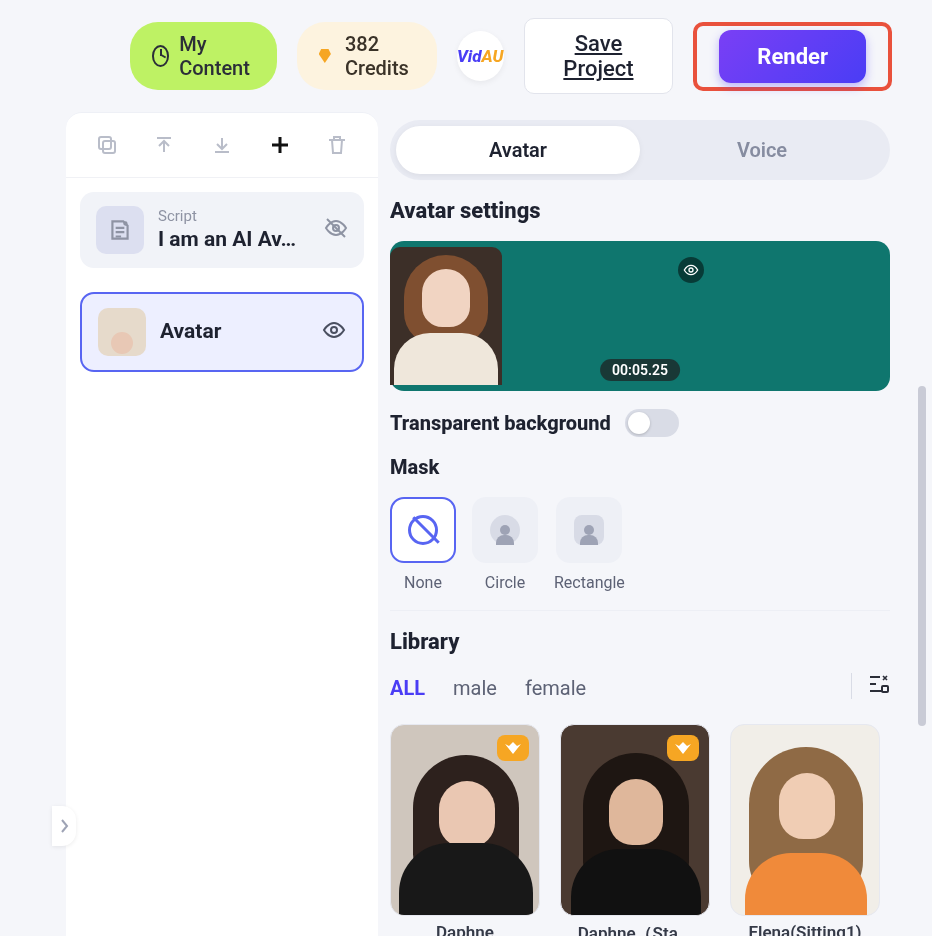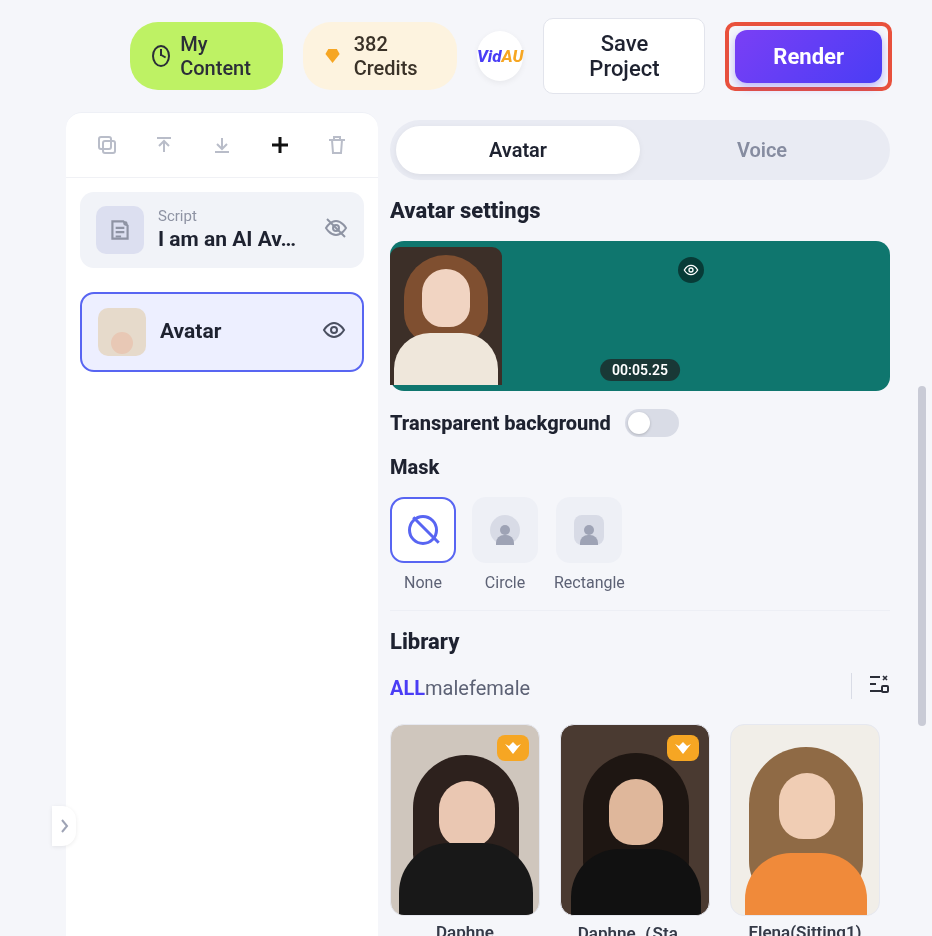--- a/index.html
+++ b/index.html
@@ -13,23 +13,23 @@
   .my-content-pill .ico::before { content:""; position:absolute; left:50%; top:50%; width:2px; height:7px; background:#2b2e38; transform-origin:bottom; transform:translate(-50%,-100%); }
   .my-content-pill .ico::after { content:""; position:absolute; left:50%; top:50%; width:6px; height:2px; background:#2b2e38; transform:translate(-1px,-1px) rotate(30deg); }
   .credits-pill { background: #fdf3df; color: #3a3228; }
   .credits-pill .diamond { display:inline-block; width:18px; height:14px; background:#f6a623; clip-path: polygon(20% 0,80% 0,100% 35%,50% 100%,0 35%); margin-right:4px; }
 
   .logo-badge { width:50px; height:50px; border-radius:50%; background:#fff; display:flex; align-items:center; justify-content:center; box-shadow:0 2px 6px rgba(0,0,0,0.06); }
   .logo-text { font-weight:800; font-size:17px; font-style:italic; }
   .logo-text .vid { color:#4a3df5;margin-top:8px; }
   .logo-text .au  { color:#f6a623; }
 
-  .save-btn { background:#fff; border:1px solid #e2e4ec; border-radius:10px; padding:12px 30px; font-size:22px; color:#1e2230; font-weight:500; }
-
-  .render-wrap { border:4px solid #e9513c; border-radius:10px; padding:4px 6px; display:flex; align-items:center; }
+  .save-btn { background:#fff; border:1px solid #e2e4ec; border-radius:10px; padding:12px 30px; font-size:22px; color:#1e2230; font-weight:500;text-decoration:underline; }
+
+  .render-wrap { border:4px solid #e9513c; border-radius:10px; padding:4px 22px; display:flex; align-items:center; }
   .render-btn { background:linear-gradient(135deg,#7a3ff5,#4a3df5); color:#fff; font-size:22px; font-weight:700; padding:14px 38px; border:none; border-radius:12px; box-shadow:0 4px 10px rgba(80,60,245,0.35); }
 
   
   .cols { display:flex; gap:12px; padding:0 0 0 66px; }
   .sidebar { width:312px; background:#fff; border-radius:16px 16px 0 0; border-top:1px solid #eef0f6; display:flex; flex-direction:column; }
   .sidebar-toolbar { display:flex; justify-content:space-around; align-items:center; padding:18px 12px; border-bottom:1px solid #f0f1f5; }
   .sidebar-toolbar .tb-ico { width:28px; height:28px; display:flex; align-items:center; justify-content:center; color:#b9bdc9; }
   .tb-ico svg { width:24px; height:24px; stroke:#b9bdc9; fill:none; stroke-width:2; }
   .tb-ico.plus svg { stroke:#111; stroke-width:3; }
 
@@ -80,21 +80,21 @@
   .mask-opt.selected .mask-none-ico{ border-color:#5865f2;}
   .mask-opt.selected .mask-none-ico::after{ background:#5865f2;}
   .mask-rect-ico { width:30px; height:30px; border-radius:8px; background:#d8dbe6; display:flex; align-items:center; justify-content:center;}
   .mask-circle-ico{ width:30px; height:30px; border-radius:50%; background:#d8dbe6; display:flex; align-items:center; justify-content:center;}
   .mask-person-dot{ width:10px; height:10px; border-radius:50%; background:#9ea3b5; position:relative;}
   .mask-person-dot::after{content:"";position:absolute;left:-4px;top:10px;width:18px;height:10px;border-radius:8px 8px 0 0;background:#9ea3b5;}
 
   .divider { height:1px; background:#edeff5; }
 
   .lib-header { display:flex; align-items:flex-end; justify-content:space-between; }
-  .lib-filters { display:flex; font-size:20px; color:#5d6275; }
+  .lib-filters { display:flex; gap:28px; font-size:20px; color:#5d6275; }
   .lib-filters .active { color:#4a3df5; font-weight:700; }
   .filters-right { display:flex; align-items:center; gap:14px; }
   .filters-right .sep { width:1px; height:26px; background:#d9dce6; }
 
   .cards { display:flex; gap:20px; margin-top:6px;}
   .card { width:150px; display:flex; flex-direction:column; align-items:center; gap:6px; }
   .card .pic { width:100%; height:192px; border-radius:14px; border:1px solid #e6e8f0; overflow:hidden; position:relative; background:#cfc6bd; }
   .card .badge { position:absolute; top:10px; right:10px; width:32px; height:26px; background:#f6a623; border-radius:8px; display:flex; align-items:center; justify-content:center; color:#fff; }
   .card .name { font-size:17px; color:#353a48; font-weight:600; white-space:nowrap; overflow:hidden; text-overflow:ellipsis; max-width:100%; }
 

